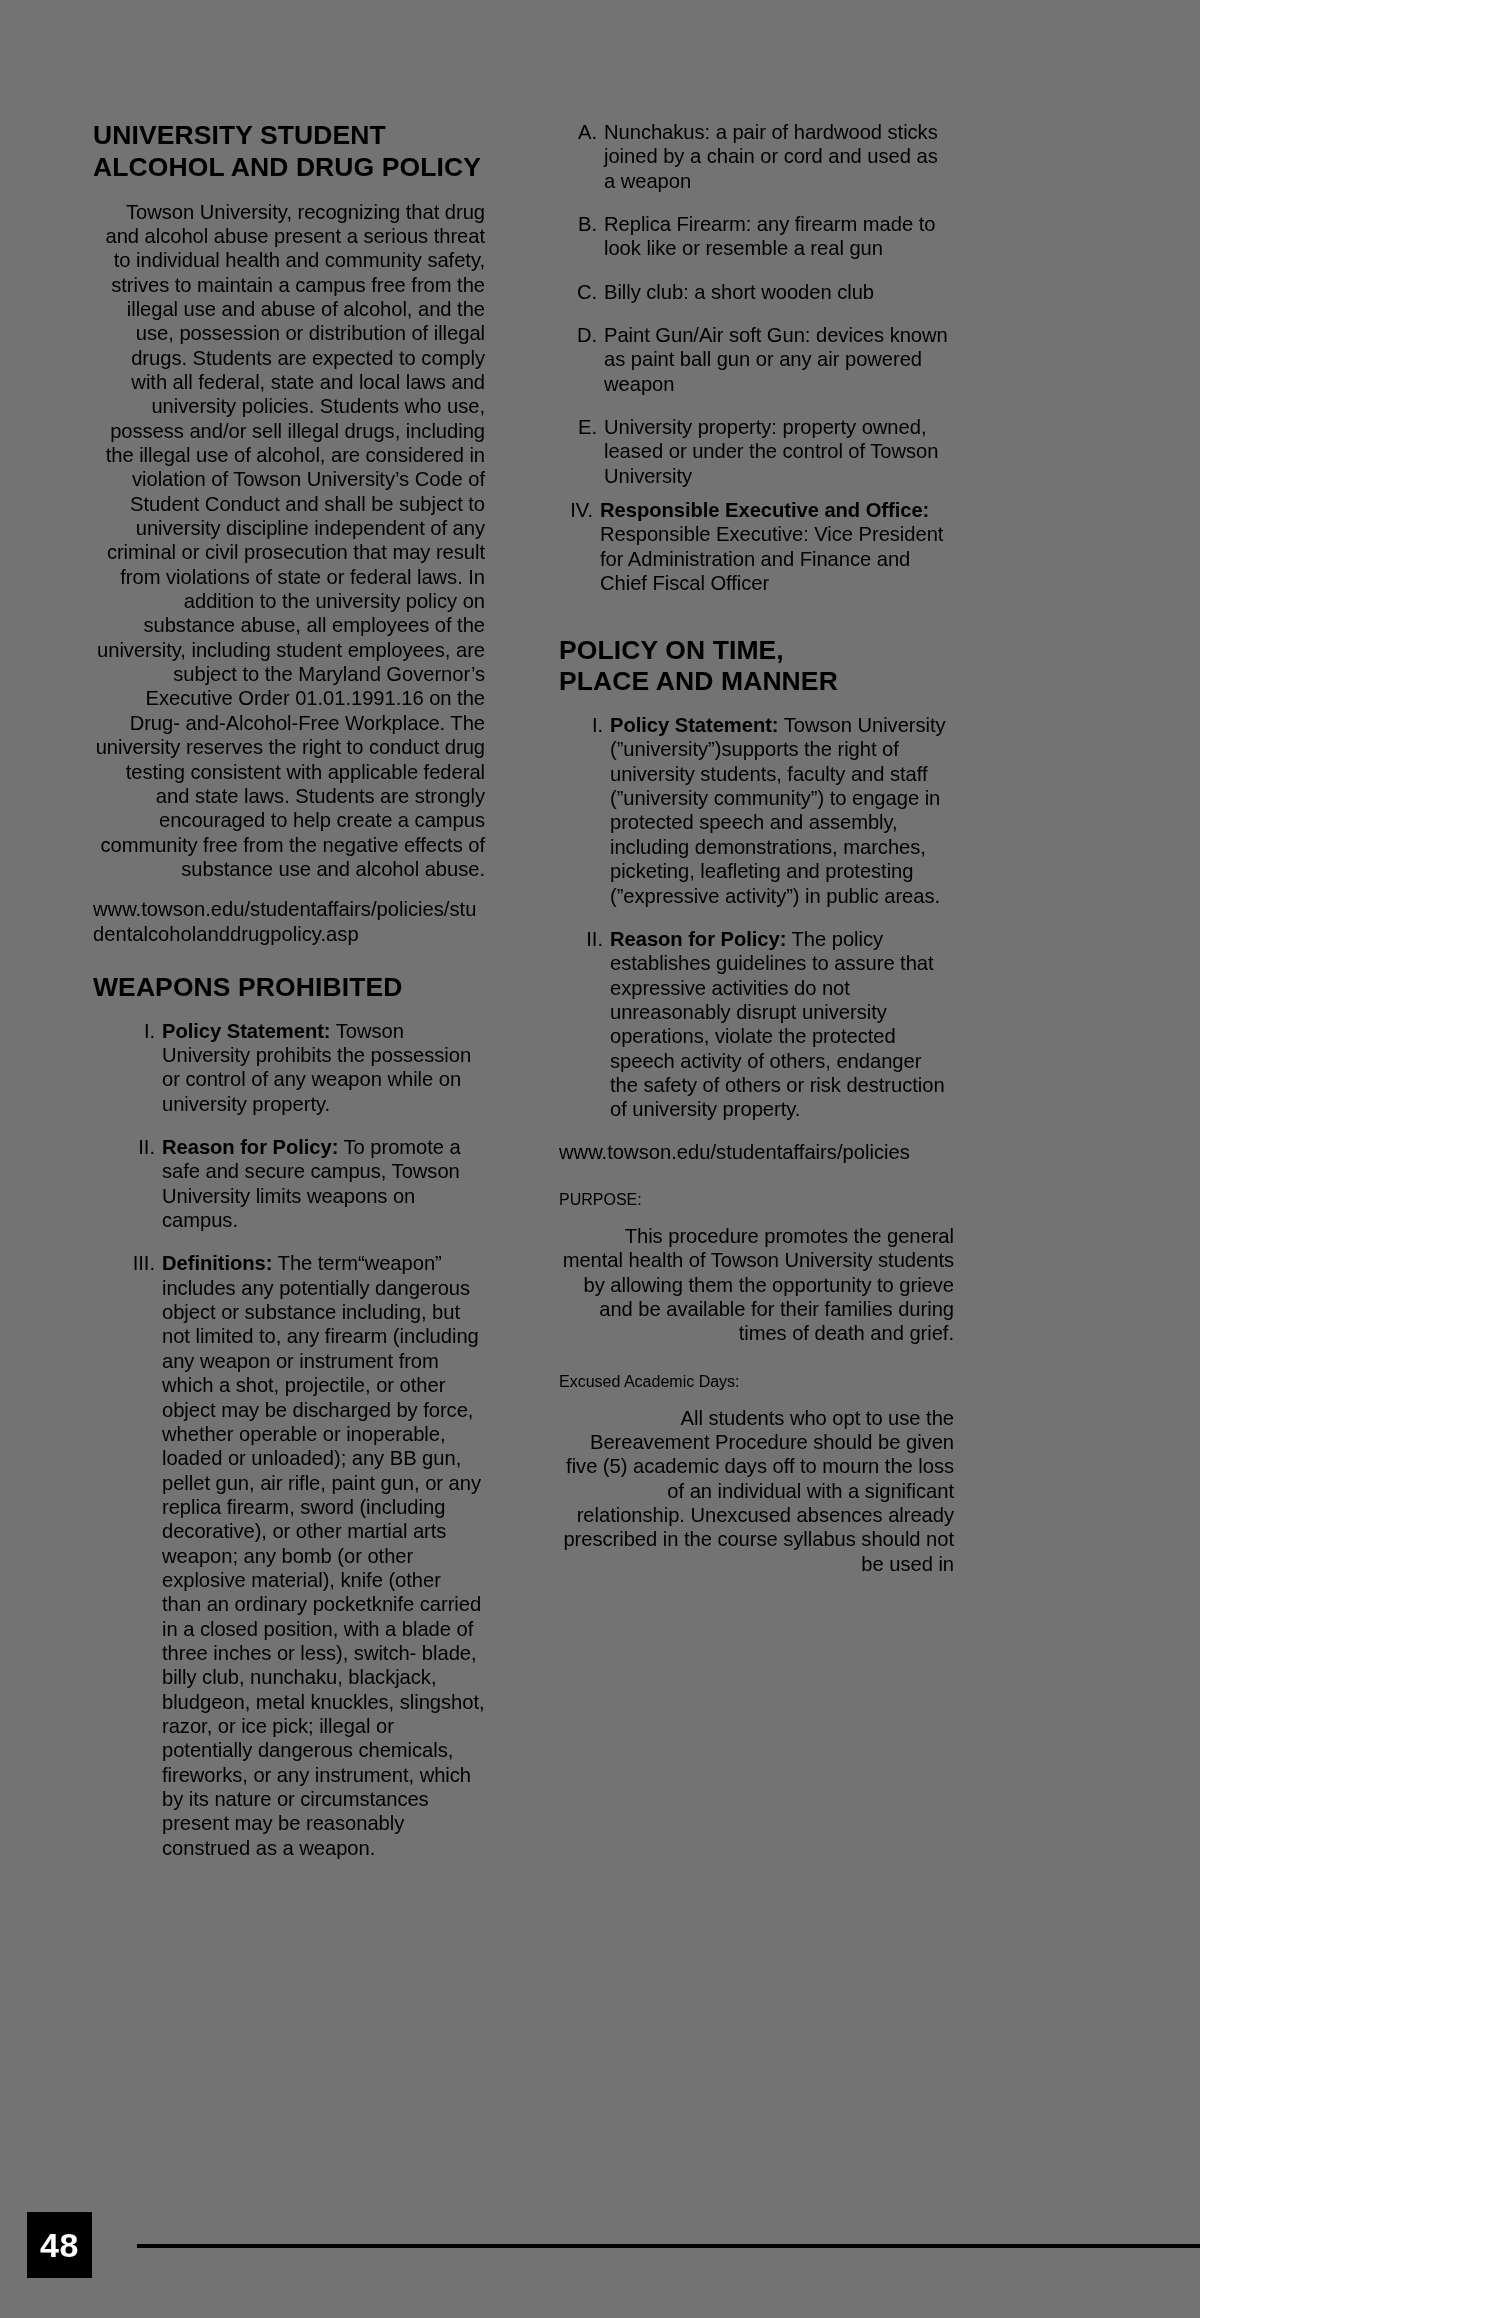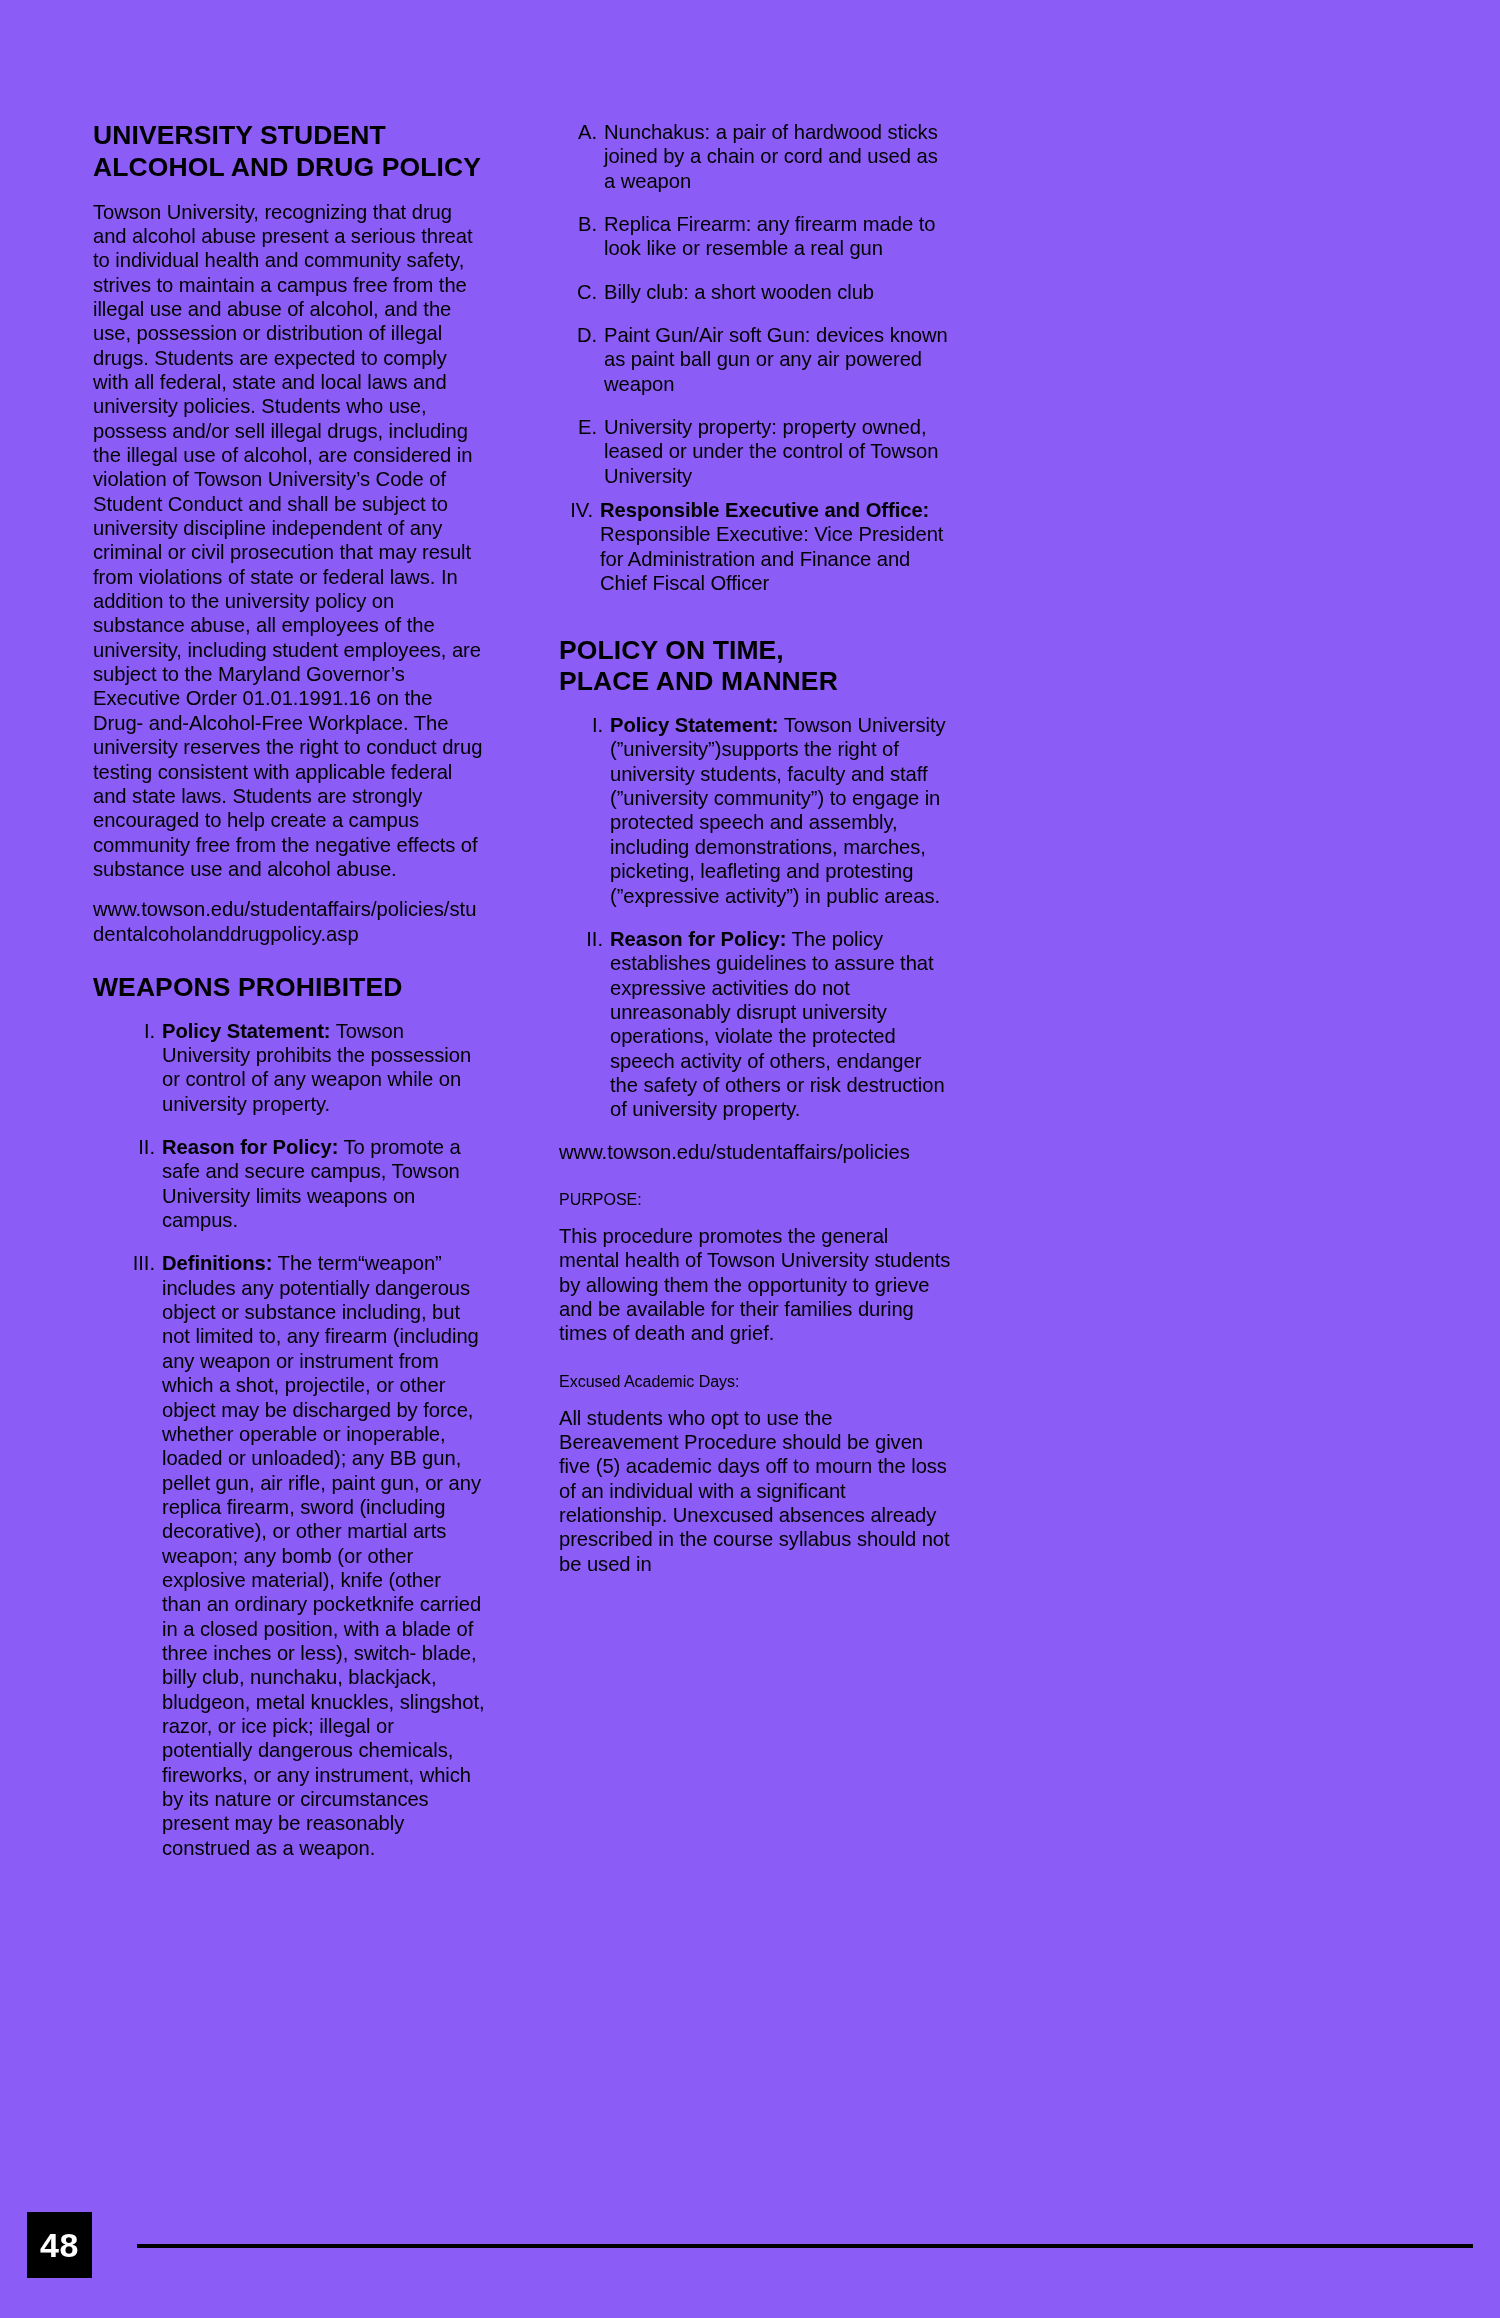--- a/index.html
+++ b/index.html
@@ -6,23 +6,23 @@
     margin: 0;
     padding: 0;
     background: #ffffff;
   }
   body {
     font-family: "Liberation Sans", sans-serif;
     color: #000000;
   }
   .page {
     position: relative;
-    width: 1500px;
+    width: 1200px;
     height: 2318px;
-    background: #8b5cf6;
+    background: #737373;
     box-sizing: border-box;
     overflow: hidden;
   }
   .columns {
     position: absolute;
     top: 120px;
     left: 93px;
     width: 1330px;
     display: flex;
     gap: 74px;
@@ -47,21 +47,21 @@
   h3.mini-title {
     font-size: 16px;
     font-weight: normal;
     line-height: 1.25;
     margin: 0 0 14px 0;
   }
   p.body {
     font-size: 20.2px;
     line-height: 1.205;
     margin: 0 0 16px 0;
-    text-align: left;
+    text-align: right;
     letter-spacing: -0.05px;
   }
   p.body.nogap { margin-bottom: 0; }
   p.url {
     font-size: 20.2px;
     line-height: 1.205;
     margin: 0 0 16px 0;
     word-break: break-all;
   }
   .spacer-md { height: 18px; }

